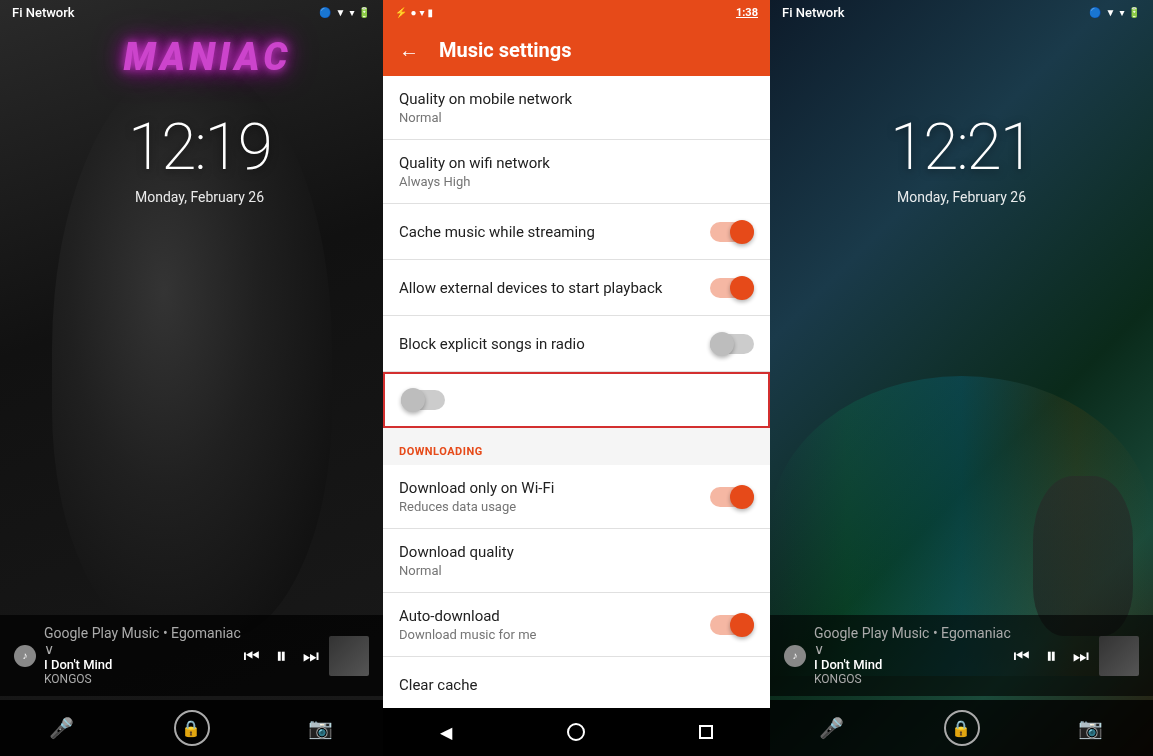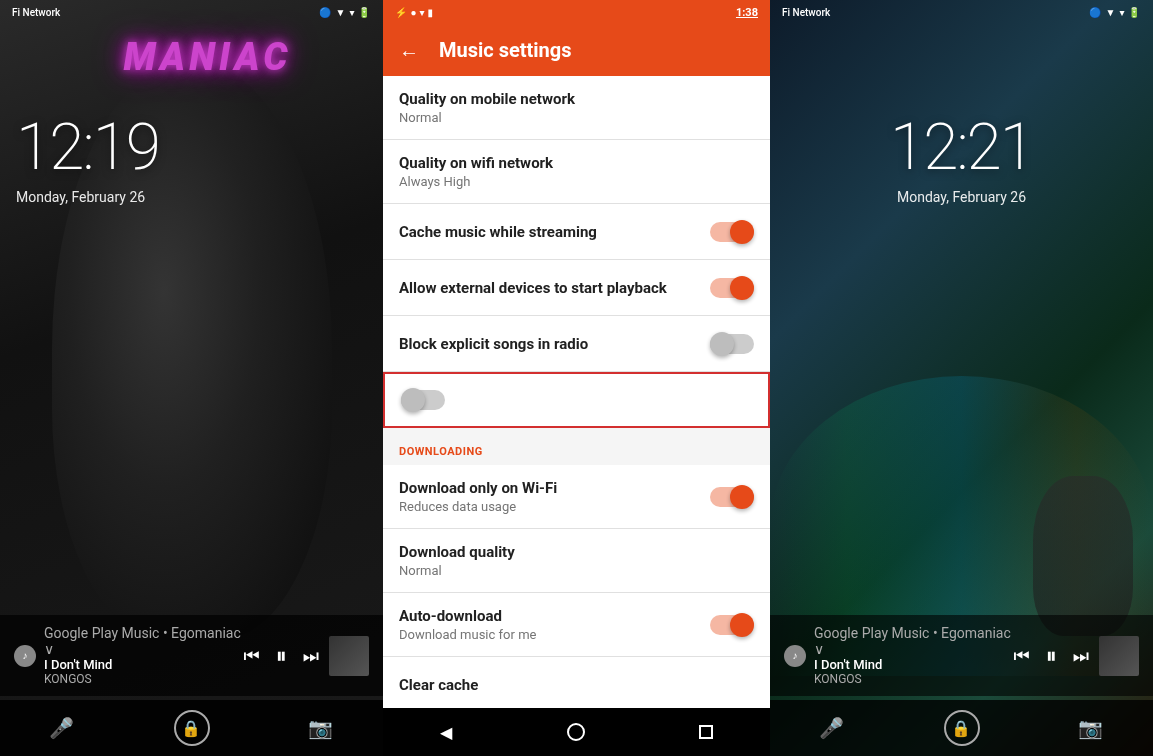--- a/index.html
+++ b/index.html
@@ -44,36 +44,37 @@
       top: 0; left: 0; right: 0;
       height: 24px;
       display: flex;
       align-items: center;
       justify-content: space-between;
       padding: 0 12px;
       z-index: 10;
     }
     .status-network {
       color: white;
-      font-size: 10px;
+      font-size: 13px;
       font-weight: 500;
     }
     .status-icons {
       display: flex;
       align-items: center;
       gap: 4px;
     }
     .status-icons span {
       color: white;
       font-size: 10px;
     }
     .left-time-section {
       position: absolute;
       top: 110px;
       left: 16px; right: 0;
+      text-align: center;
       z-index: 10;
     }
     .left-time {
       color: white;
       font-size: 64px;
       font-weight: 200;
       letter-spacing: -2px;
       text-shadow: 0 2px 8px rgba(0,0,0,0.5);
     }
     .left-date {
@@ -240,21 +241,21 @@
       border-bottom: 1px solid #e0e0e0;
       min-height: 56px;
     }
     .setting-item.highlighted {
       border: 2px solid #d32f2f;
     }
     .setting-text { flex: 1; }
     .setting-title {
       font-size: 15px;
       color: #212121;
-      font-weight: 700;
+      font-weight: 400;
     }
     .setting-subtitle {
       font-size: 13px;
       color: #757575;
       margin-top: 2px;
     }
     .section-header {
       padding: 12px 16px 6px;
       background: #f5f5f5;
     }

